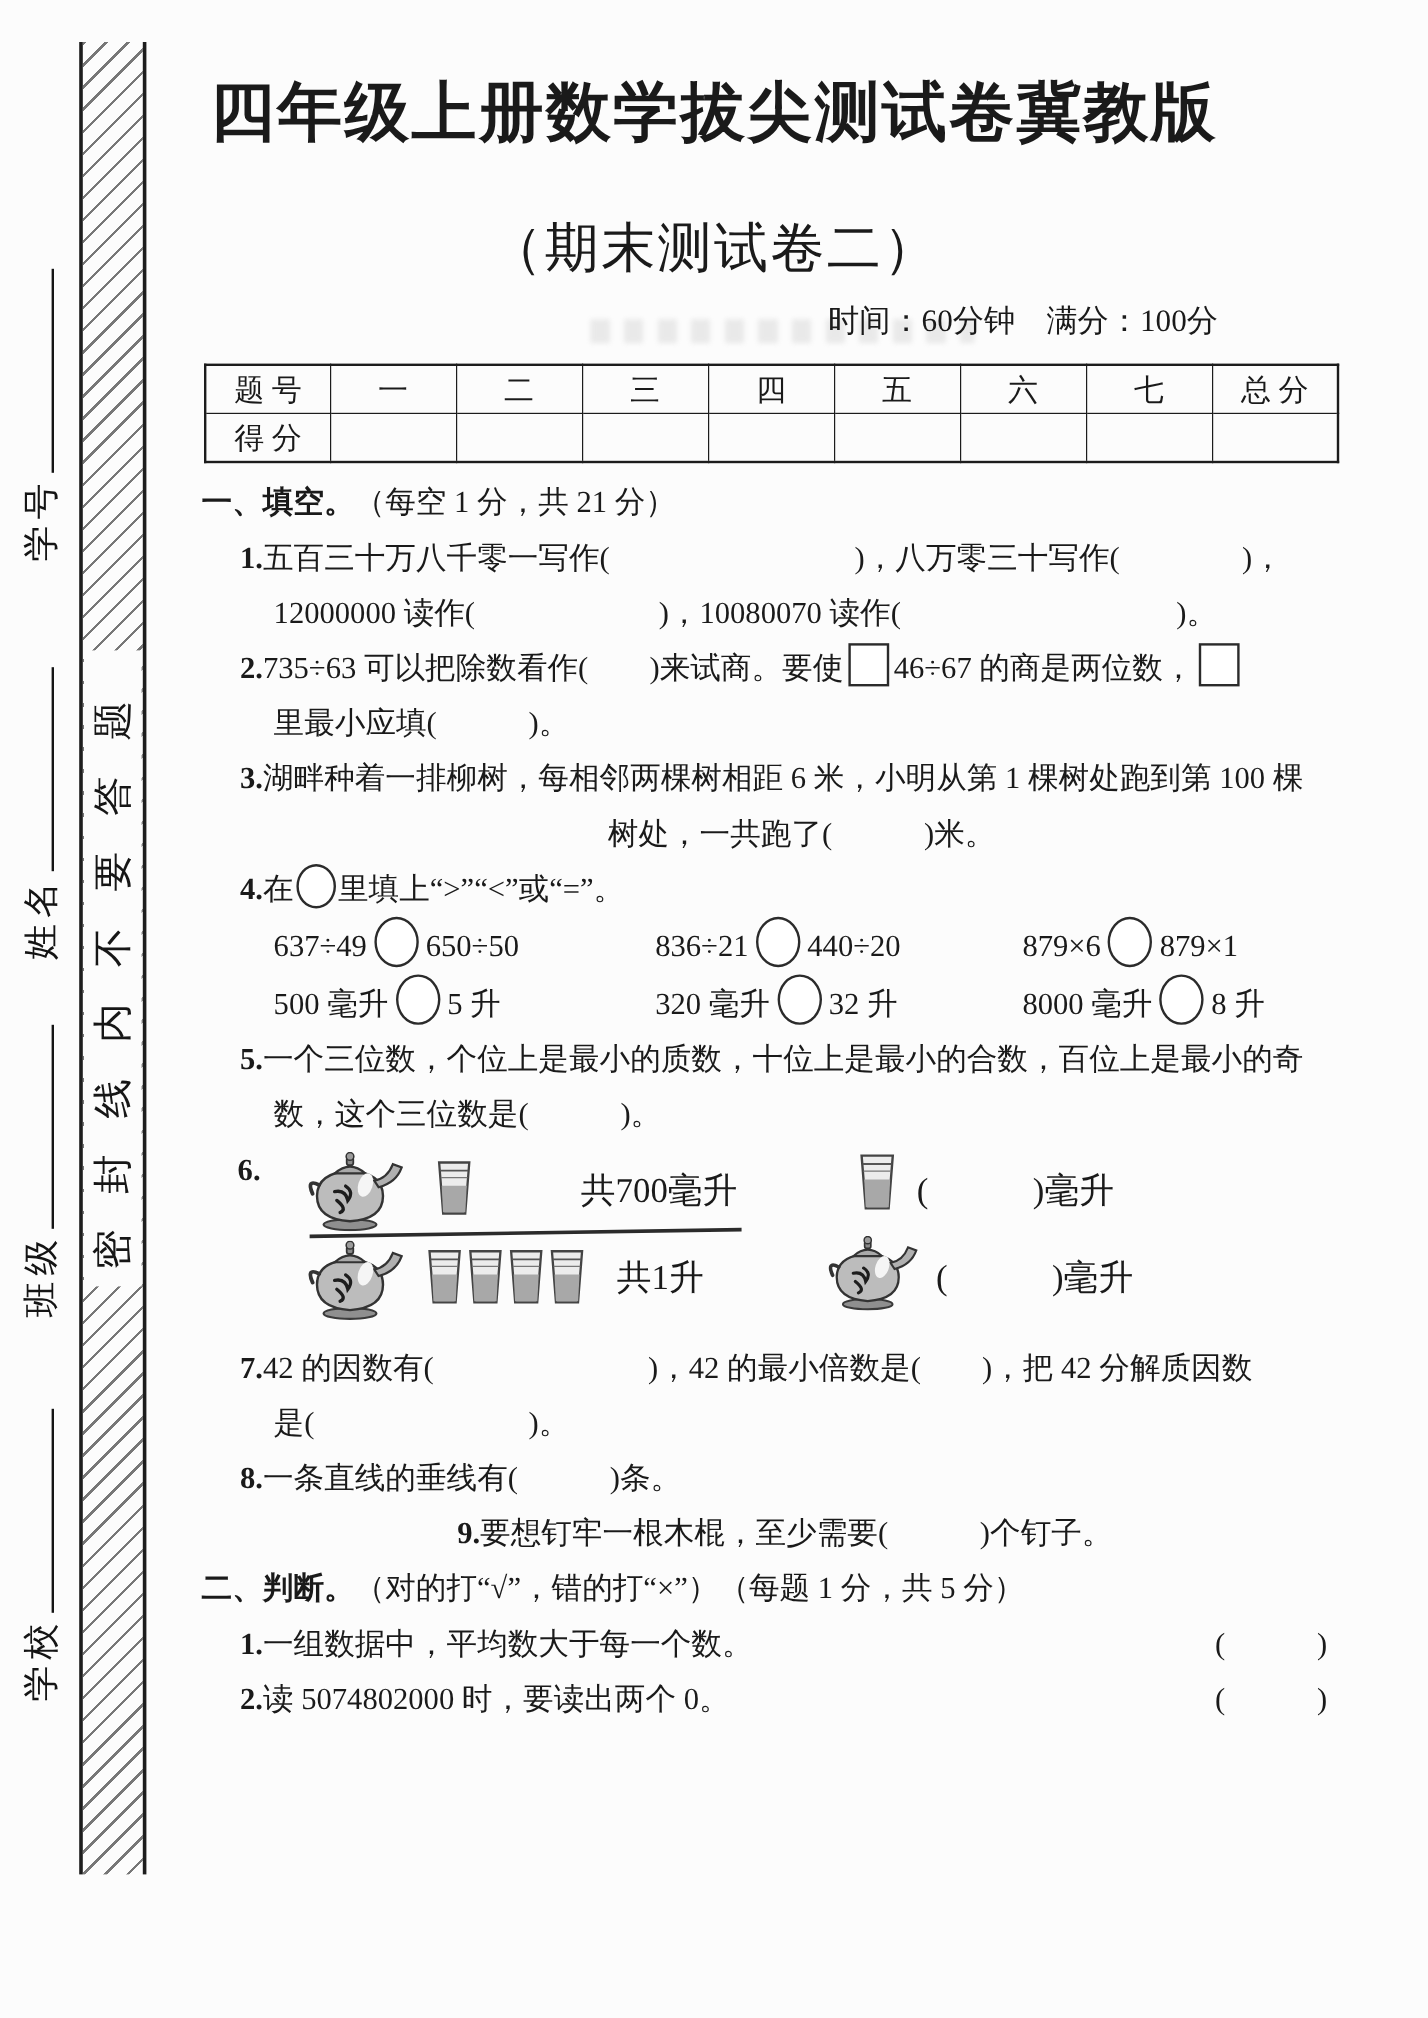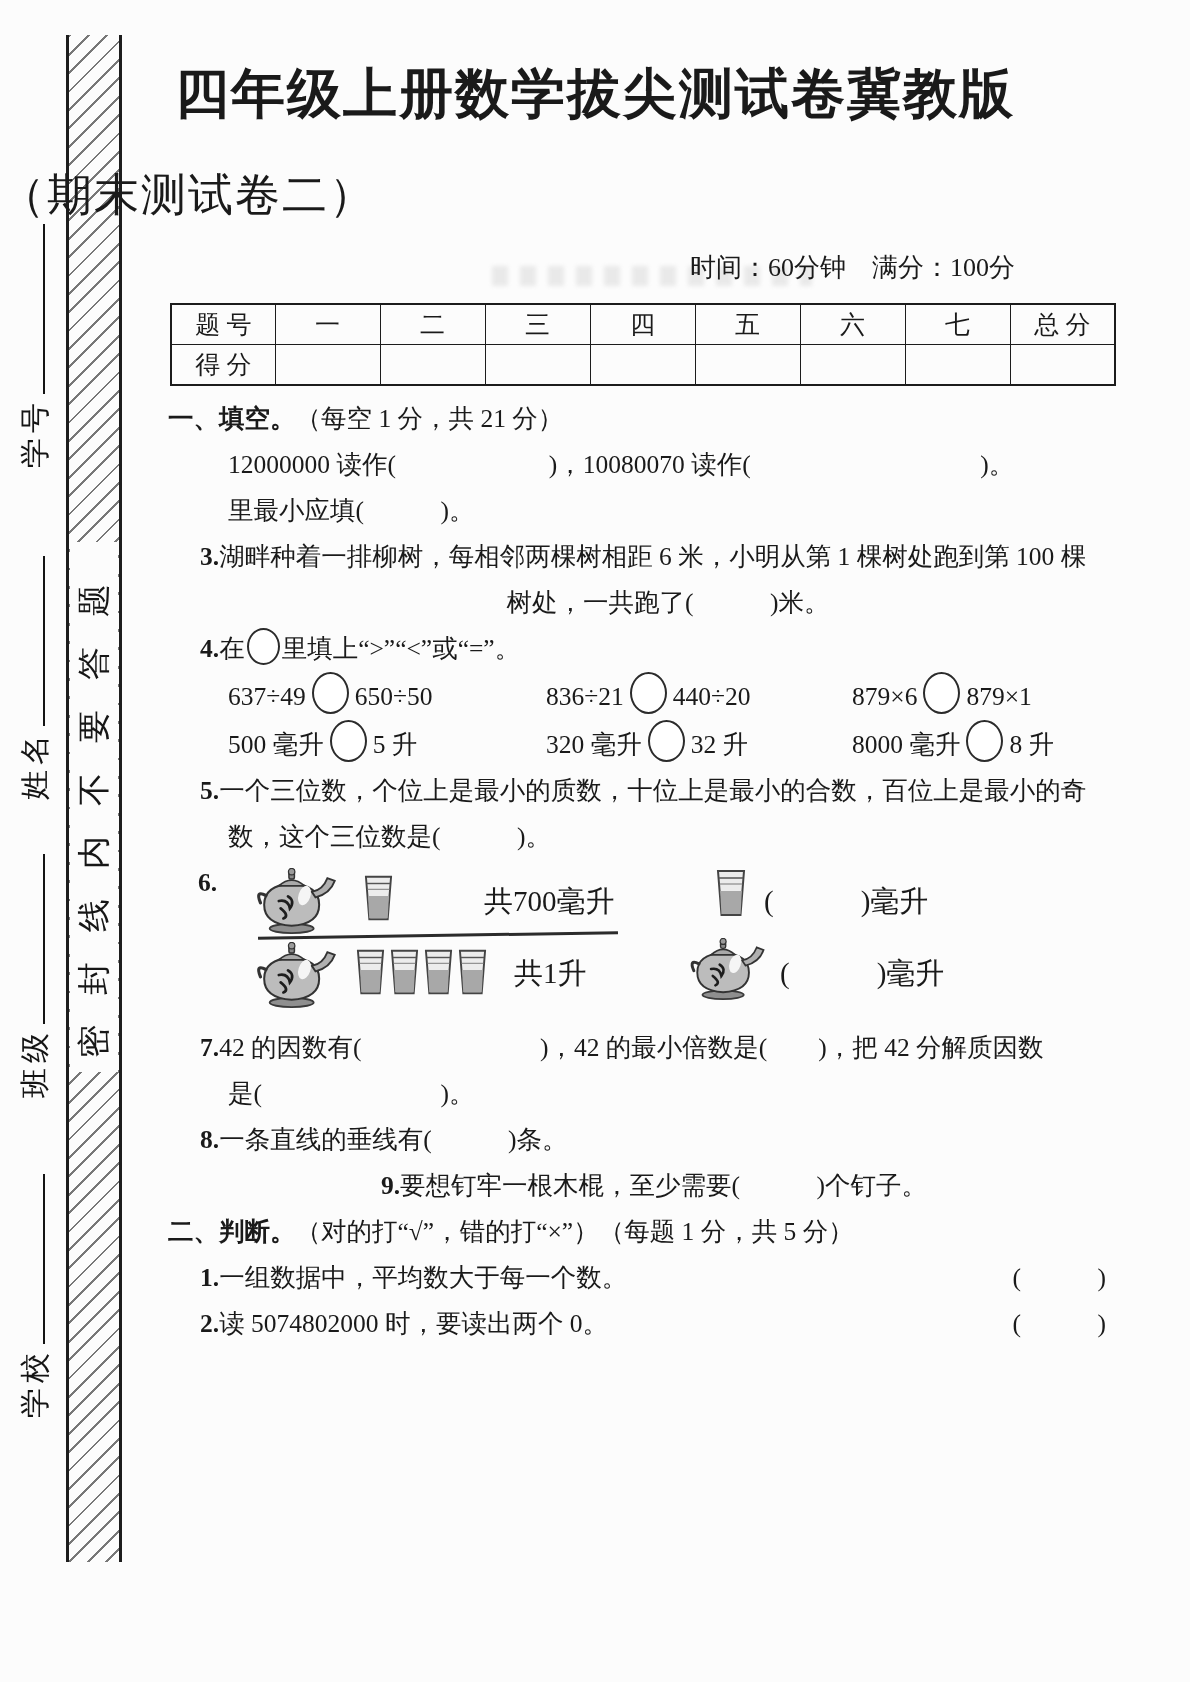--- a/index.html
+++ b/index.html
@@ -26,21 +26,21 @@
     position:absolute;left:14px;transform:rotate(-90deg);transform-origin:0 0;
     white-space:nowrap;font-size:30px;letter-spacing:5px;color:#141414;
   }
   .v-label .blank{
     display:inline-block;width:170px;height:.95em;margin-left:4px;
     border-bottom:2.5px solid #141414;
   }
   
   .title{position:absolute;left:0;right:0;top:58px;margin:0;text-align:center;
     font-size:54px;font-weight:bold;letter-spacing:2px;}
-  .subtitle{position:absolute;left:0;right:0;top:165px;margin:0;
+  .subtitle{position:absolute;left:0;right:0;top:165px;margin:12px;text-align:center;
     font-size:45px;font-weight:normal;letter-spacing:2px;}
   .meta{position:absolute;left:0;top:250px;width:1015px;text-align:right;font-size:26px;}
   .smudge{position:absolute;left:492px;top:266px;width:320px;height:20px;opacity:.16;
     background:repeating-linear-gradient(90deg,#8a8a8a 0 16px,transparent 16px 28px);
     filter:blur(2px);}
   
   .score-table{position:absolute;left:170px;top:303px;width:946px;
     border-collapse:collapse;table-layout:fixed;font-size:25px;
     border:2.5px solid #1c1c1c;}
   .score-table td{border:1.6px solid #1c1c1c;text-align:center;height:39px;padding:0;}
@@ -116,21 +116,23 @@
       <td></td>
       <td></td>
       <td></td>
       <td></td>
     </tr>
   </tbody>
     </table>
 
   <div class="content">
       <div class="q-line"><span class="b">一、填空。</span><span>（每空 1 分，共 21 分）</span></div>
+      <div class="q-line" style="padding-left: 32px;"><span class="b">1.</span><span>五百三十万八千零一写作(　　　　　　　　)，八万零三十写作(　　　　)，</span></div>
       <div class="q-line" style="padding-left: 60px;"><span>12000000 读作(　　　　　　)，10080070 读作(　　　　　　　　　)。</span></div>
+      <div class="q-line" style="padding-left: 32px;"><span class="b">2.</span><span>735÷63 可以把除数看作(　　)来试商。要使</span><span class="box"></span><span>46÷67 的商是两位数，</span><span class="box"></span></div>
       <div class="q-line" style="padding-left: 60px;"><span>里最小应填(　　　)。</span></div>
       <div class="q-line" style="padding-left: 32px;"><span class="b">3.</span><span>湖畔种着一排柳树，每相邻两棵树相距 6 米，小明从第 1 棵树处跑到第 100 棵</span></div>
       <div class="q-line" style="padding-left: 60px; text-align: center;"><span>树处，一共跑了(　　　)米。</span></div>
       <div class="q-line" style="padding-left: 32px;"><span class="b">4.</span><span>在</span><span class="circ s"></span><span>里填上“&gt;”“&lt;”或“=”。</span></div>
       <div class="q-line" style="padding-left: 60px;"><span class="col" style="min-width: 318px;"><span>637÷49</span><span class="circ m"></span><span>650÷50</span></span><span class="col" style="min-width: 306px;"><span>836÷21</span><span class="circ m"></span><span>440÷20</span></span><span class="col"><span>879×6</span><span class="circ m"></span><span>879×1</span></span></div>
       <div class="q-line" style="padding-left: 60px;"><span class="col" style="min-width: 318px;"><span>500 毫升</span><span class="circ m"></span><span>5 升</span></span><span class="col" style="min-width: 306px;"><span>320 毫升</span><span class="circ m"></span><span>32 升</span></span><span class="col"><span>8000 毫升</span><span class="circ m"></span><span>8 升</span></span></div>
       <div class="q-line" style="padding-left: 32px;"><span class="b">5.</span><span>一个三位数，个位上是最小的质数，十位上是最小的合数，百位上是最小的奇</span></div>
       <div class="q-line" style="padding-left: 60px;"><span>数，这个三位数是(　　　)。</span></div>
       <div class="fig">
         <span class="abs b" style="left: 30px; top: 0px;">6.</span>

